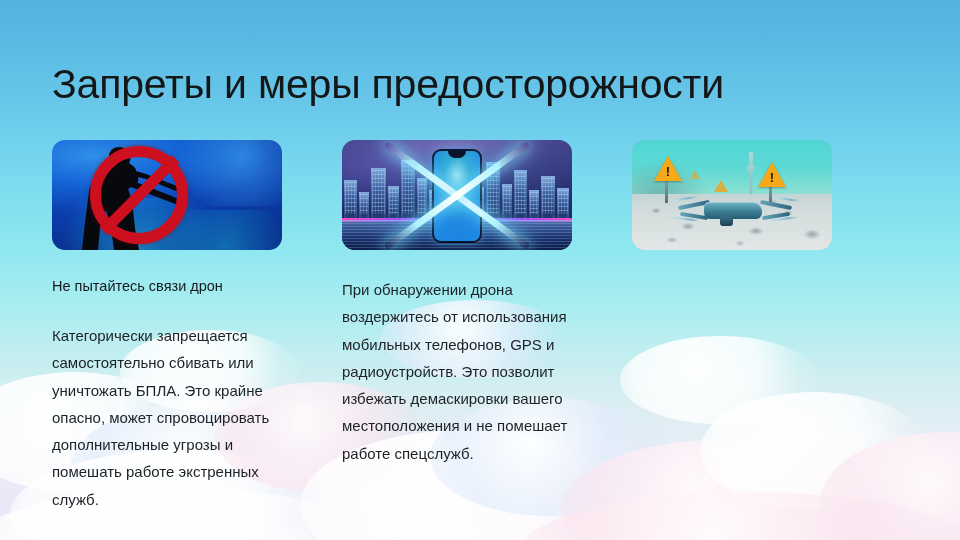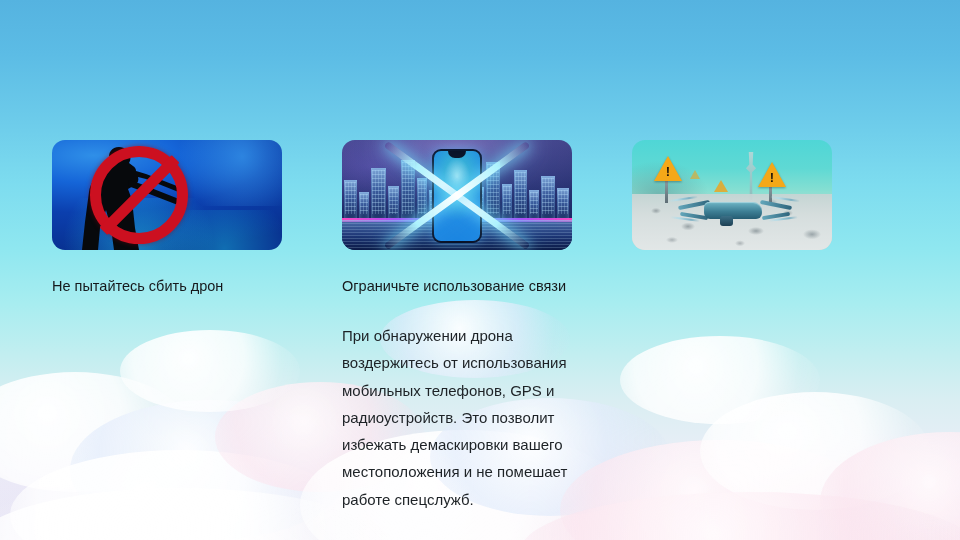--- a/index.html
+++ b/index.html
@@ -409,36 +409,38 @@
   <div class="cloud bluish c6"></div>
   <div class="cloud pinkish c7"></div>
   <div class="cloud c8"></div>
   <div class="cloud pinkish c9"></div>
   <div class="cloud c10"></div>
   <div class="cloud c11"></div>
   <div class="cloud bluish c12"></div>
   <div class="cloud c13"></div>
   <div class="cloud pinkish c14"></div>
 
+  <h1 class="page-title">Запреты и меры предосторожности</h1>
 
   <div class="columns">
 
     <div class="column">
       <div class="card-image img-noshoot">
         <div class="glow-tr"></div>
         <div class="glow-bl"></div>
         <div class="glow-br"></div>
         <svg class="shooter" viewBox="0 0 132 104">
           <path fill="#07090c" d="M44 14c-3-7 2-13 9-13 6 0 10 4 11 9 1 3 0 5-1 7l4 3c2 1 3 3 3 5l10 3 36 14 2 3-3 2-35-14-8-2c1 3 0 6-3 8l-7 4 4 11 3 28 4 22H48l-3-22-5-18-6 18-2 22H16l3-28 4-30c1-9 7-16 15-19l5-2c-1-2-1-4 1-6z"></path>
           <path fill="#07090c" d="M63 34l12 4 43 17 3 4-4 2-44-17-11-4z"></path>
         </svg>
         <div class="ban-sign"></div>
         <div class="ban-slash"></div>
       </div>
-      <p class="card-heading">Не пытайтесь сбить дрон</p>
+      <p class="card-heading">Не пытайтесь связи дрон</p>
+      <p class="card-body">Категорически запрещается самостоятельно сбивать или уничтожать БПЛА. Это крайне опасно, может спровоцировать дополнительные угрозы и помешать работе экстренных служб.</p>
     </div>
 
     <div class="column">
       <div class="card-image img-phonecity">
         <div class="sky-tint"></div>
         <div class="city">
           <div class="bld" style="left:2px;   width:13px; height:40px;"></div>
           <div class="bld" style="left:17px;  width:10px; height:28px;"></div>
           <div class="bld" style="left:29px;  width:15px; height:52px;"></div>
           <div class="bld" style="left:46px;  width:11px; height:34px;"></div>
@@ -456,21 +458,20 @@
         <div class="waterline"></div>
         <div class="water"></div>
         <div class="phone">
           <div class="phone-screen">
             <div class="phone-notch"></div>
           </div>
         </div>
         <div class="x-beam a"></div>
         <div class="x-beam b"></div>
       </div>
-      <p class="card-heading">Ограничьте использование связи</p>
       <p class="card-body">При обнаружении дрона воздержитесь от использования мобильных телефонов, GPS и радиоустройств. Это позволит избежать демаскировки вашего местоположения и не помешает работе спецслужб.</p>
     </div>
 
     <div class="column wide">
       <div class="card-image img-dronewarn">
         <div class="hillside"></div>
         <div class="tower"></div>
         <div class="rubble"></div>
 
         <div class="warn-post warn-a-post"></div>

